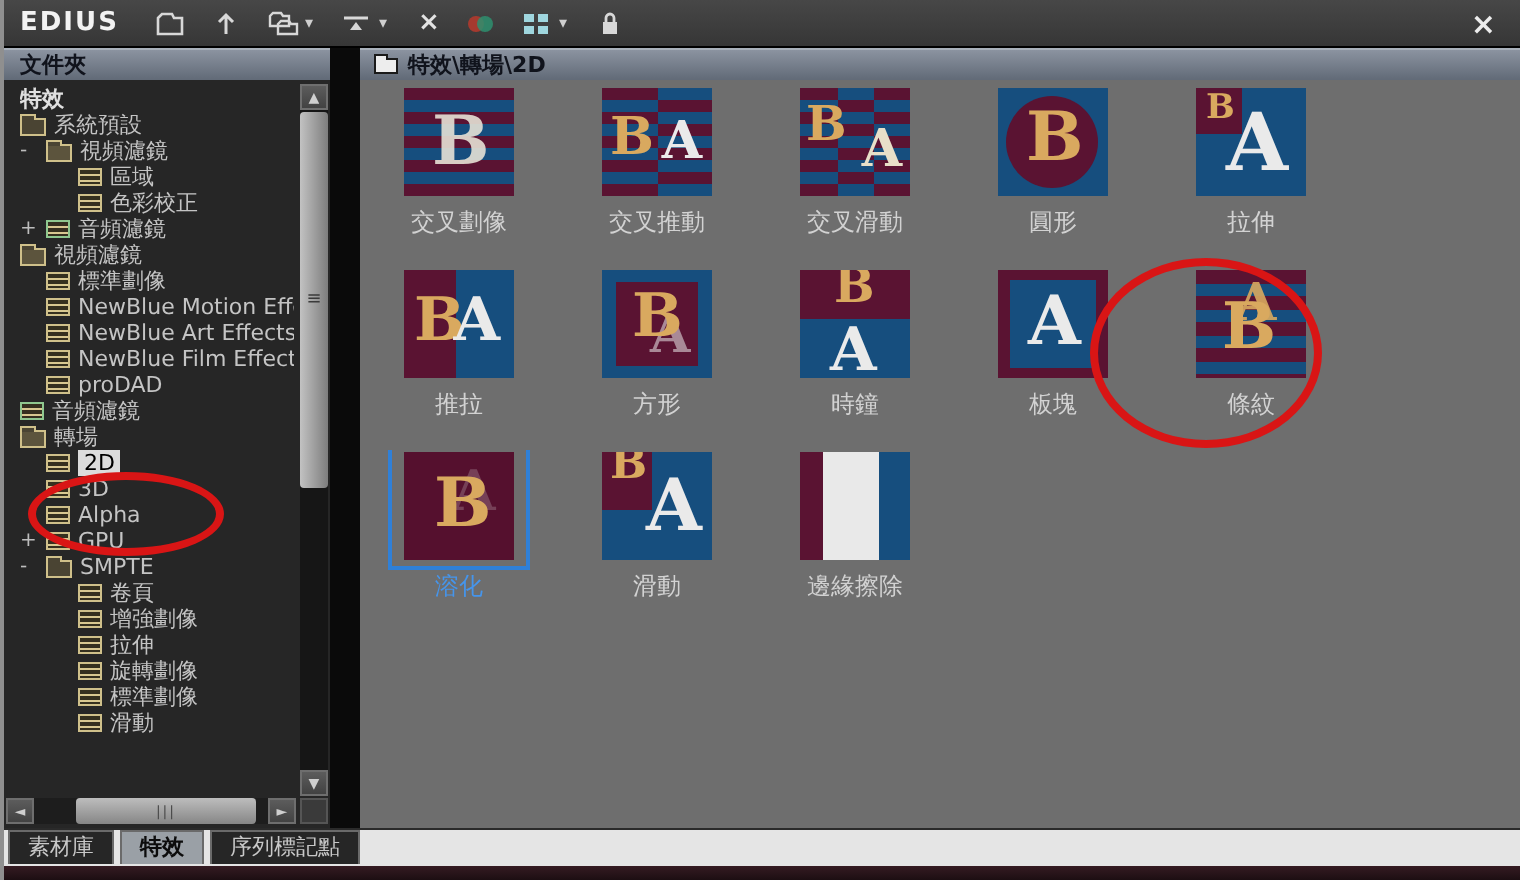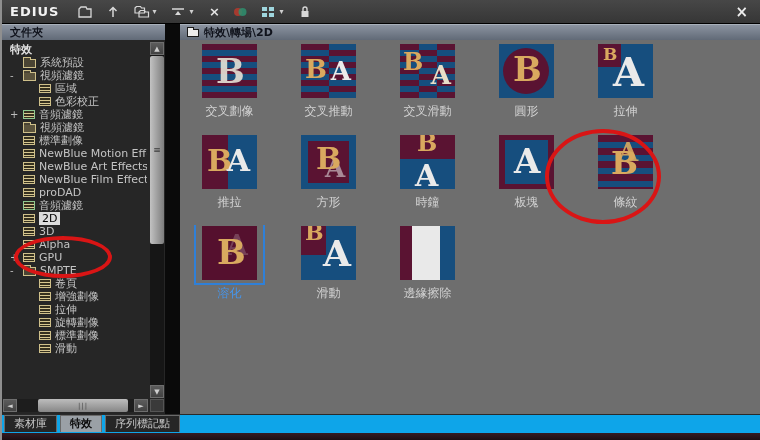--- a/index.html
+++ b/index.html
@@ -23,21 +23,21 @@
 
   .left-panel { width:163px; display:flex; flex-direction:column; background:#262626; margin-right:15px; }
   .panel-header { height:16px; background:linear-gradient(180deg,#8b93a0,#616a77); color:#10131c;
                   font-size:11px; font-weight:bold; line-height:16px; padding-left:8px;
                   display:flex; align-items:center; border-top:1px solid #a8b0ba; }
   .tree-area { position:relative; flex:1; overflow:hidden; background:#262626; padding-top:3px; }
 
   .trow { height:13px; line-height:13px; display:flex; align-items:center; white-space:nowrap;
           overflow:hidden; color:#c4c4c4; font-size:11px; padding-right:18px; }
   .trow.l0 { padding-left:4px; font-weight:bold; color:#e0e0e0; }
-  .trow.l1 { padding-left:21px; }
+  .trow.l1 { padding-left:8px; }
   .trow.l2 { padding-left:8px; }
   .trow.l3 { padding-left:24px; }
   .exp { width:13px; display:inline-block; color:#bdbdbd; font-size:10px; text-align:left; flex:none; }
   .tlabel { margin-left:4px; overflow:hidden; }
   .tlabel.sel { background:#dcdcdc; color:#000; padding:0 3px; }
 
   .ic { display:inline-block; position:relative; flex:none; }
   .ic-folder, .ic-folder-open { width:13px; height:9px; border:1px solid #cfc08a; background:#4a4433; margin-top:1px; }
   .ic-folder::before, .ic-folder-open::before { content:""; position:absolute; top:-3px; left:-1px;
       width:6px; height:2px; background:#4a4433; border:1px solid #cfc08a; border-bottom:none; }
@@ -134,21 +134,21 @@
   .t-slide .la { font-size:36px; left:22px; top:9px; }
 
   .t-edgewipe { background:linear-gradient(90deg,#5a1332 0 21%,#e9e9e9 21% 72%,#164e7e 72% 100%); }
 
   
   .anno { position:absolute; border:4px solid #d91515; border-radius:50%; z-index:60; pointer-events:none; }
   .anno-tree { left:12px; top:236px; width:98px; height:42px; }
   .anno-dissolve { left:543px; top:129px; width:116px; height:95px; }
 
   
-  .tabbar { height:19px; background:#0ea5e9; display:flex; align-items:flex-start; padding-left:2px; border-top:1px solid #2a2a2a; }
+  .tabbar { height:19px; background:#e5e5e5; display:flex; align-items:flex-start; padding-left:2px; border-top:1px solid #2a2a2a; }
   .tab { height:17px; line-height:16px; font-size:11px; padding:0 9px; margin-right:3px;
          background:#262626; color:#c8c8c8; border:1px solid #6a6a6a; border-bottom:none; }
   .tab.active { background:#9aa0a6; color:#0c0c0c; font-weight:bold; }
   .bottom-strip { height:7px; background:linear-gradient(180deg,#351b22,#1c0e12); }
 </style>
 </head>
 <body>
 
 <div class="window">
 
@@ -262,20 +262,24 @@
           </div>
         <div class="trow l2">
             <span class="exp"></span>
             <span class="ic ic-effect"></span>
             <span class="tlabel">proDAD</span>
           </div>
         <div class="trow l1">
             <span class="ic ic-effect-green"></span>
             <span class="tlabel">音頻濾鏡</span>
           </div>
+        <div class="trow l1">
+            <span class="ic ic-folder-open"></span>
+            <span class="tlabel">轉場</span>
+          </div>
         <div class="trow l2">
             <span class="exp"></span>
             <span class="ic ic-effect"></span>
             <span class="tlabel sel">2D</span>
           </div>
         <div class="trow l2">
             <span class="exp"></span>
             <span class="ic ic-effect"></span>
             <span class="tlabel">3D</span>
           </div>

